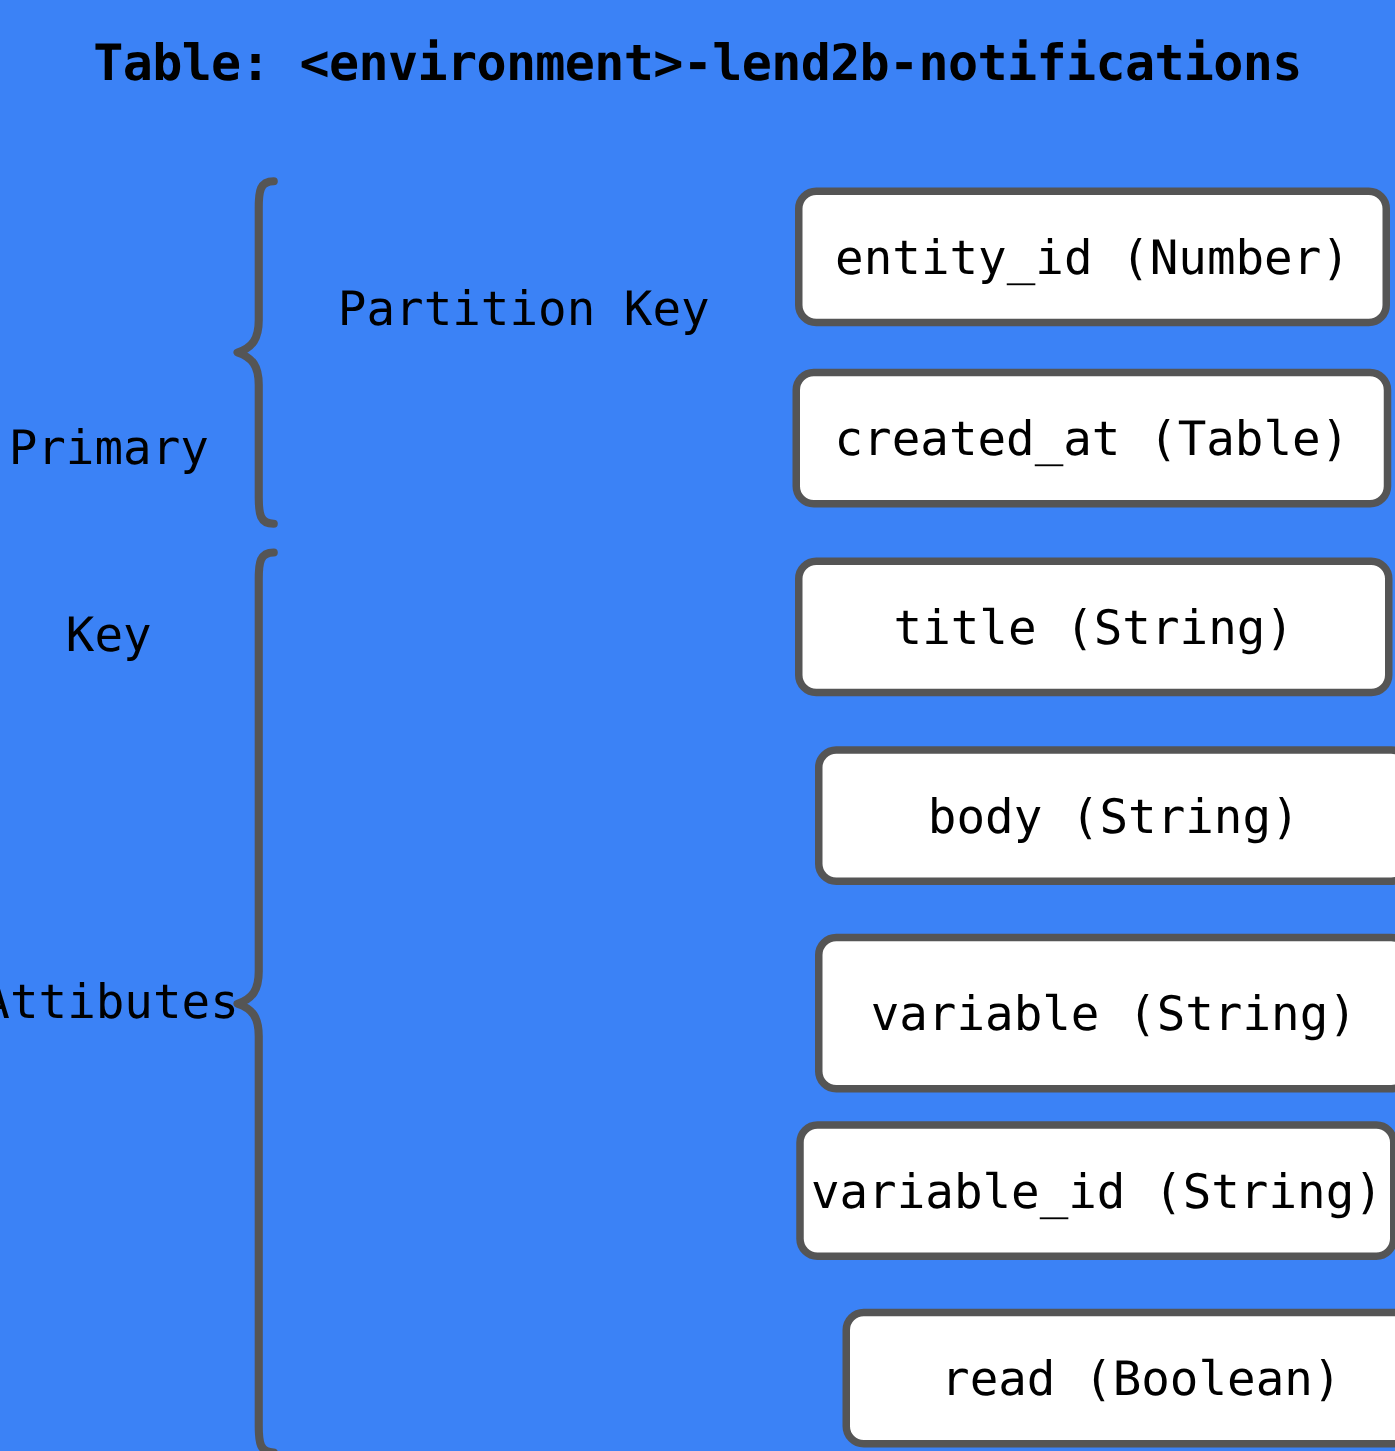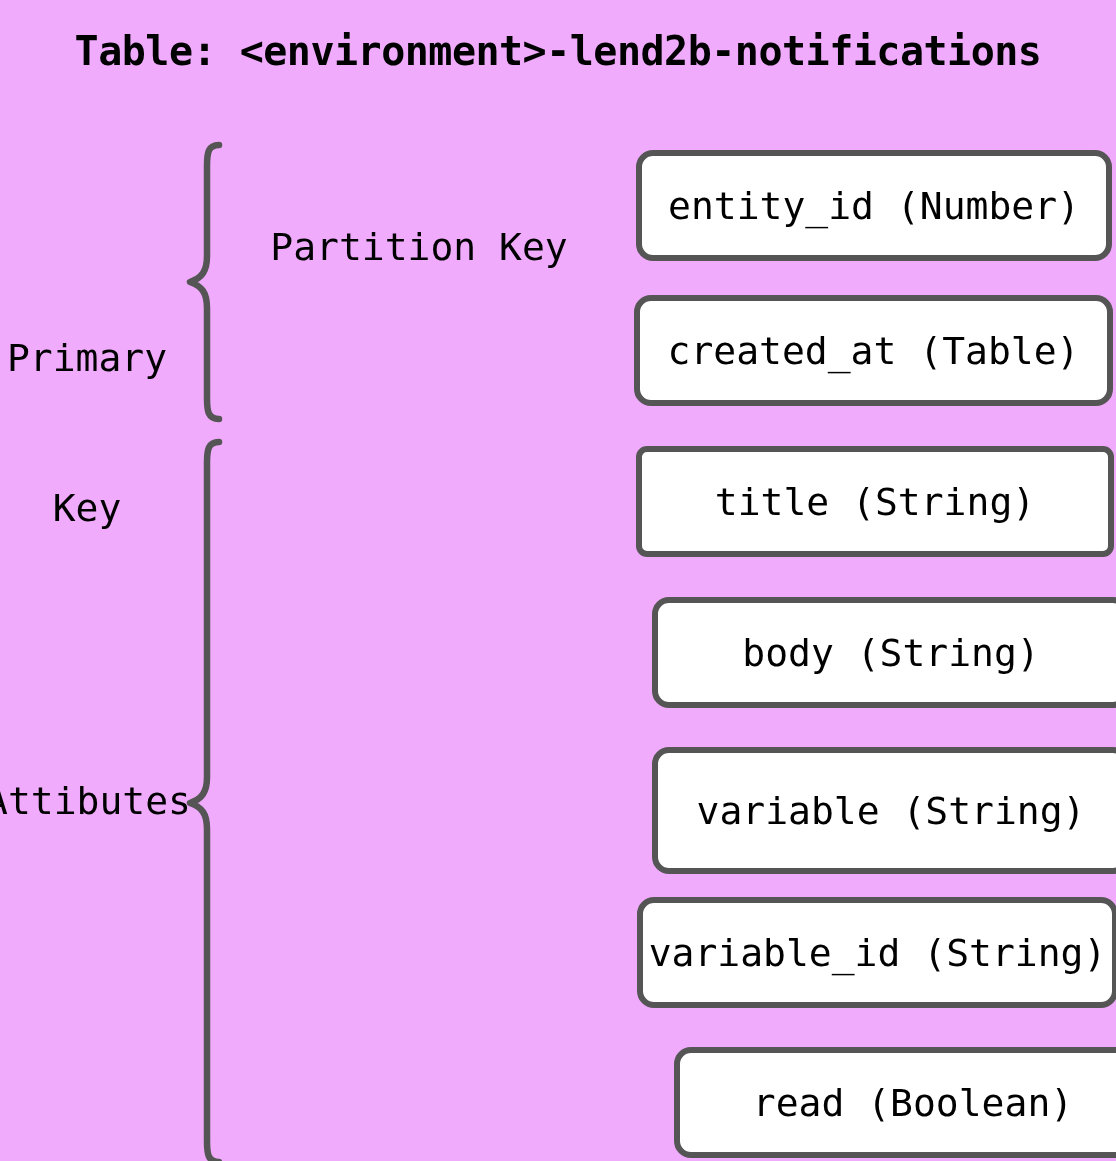--- a/index.html
+++ b/index.html
@@ -9,21 +9,21 @@
     background: #ffffff;
   }
   body {
     font-family: "DejaVu Sans Mono", "Liberation Mono", monospace;
   }
   #canvas {
     position: relative;
     width: 1116px;
     height: 1161px;
     overflow: hidden;
-    background: #f0abfc;
+    background: #3b82f6;
   }
 
   
   .diagram-title {
     position: absolute;
     left: 0;
     top: 28px;
     width: 1116px;
     text-align: center;
     font-family: "DejaVu Sans Mono", "Liberation Mono", monospace;
@@ -149,21 +149,21 @@
 
   <div class="group-label" id="group-label-attributes">Attibutes</div>
 
   <div class="key-label" id="key-label-partition">Partition Key</div>
 
 
   <div class="attr-box" style="left:636px; top:150px;  width:476px; height:111px;">entity_id (Number)</div>
 
   <div class="attr-box" style="left:634px; top:295px;  width:479px; height:111px;">created_at (Table)</div>
 
-  <div class="attr-box" style="left:636px; top:446px;  width:478px; height:111px;border-radius:11px;">title (String)</div>
+  <div class="attr-box" style="left:636px; top:446px;  width:478px; height:111px;">title (String)</div>
 
   <div class="attr-box" style="left:652px; top:597px;  width:478px; height:111px;">body (String)</div>
 
   <div class="attr-box" style="left:652px; top:747px;  width:478px; height:127px;">variable (String)</div>
 
   <div class="attr-box" style="left:637px; top:897px;  width:481px; height:111px;">variable_id (String)</div>
 
   <div class="attr-box" style="left:636px; top:1047px; width:478px; height:111px;margin-left:38px;">read (Boolean)</div>
 
 </div>

